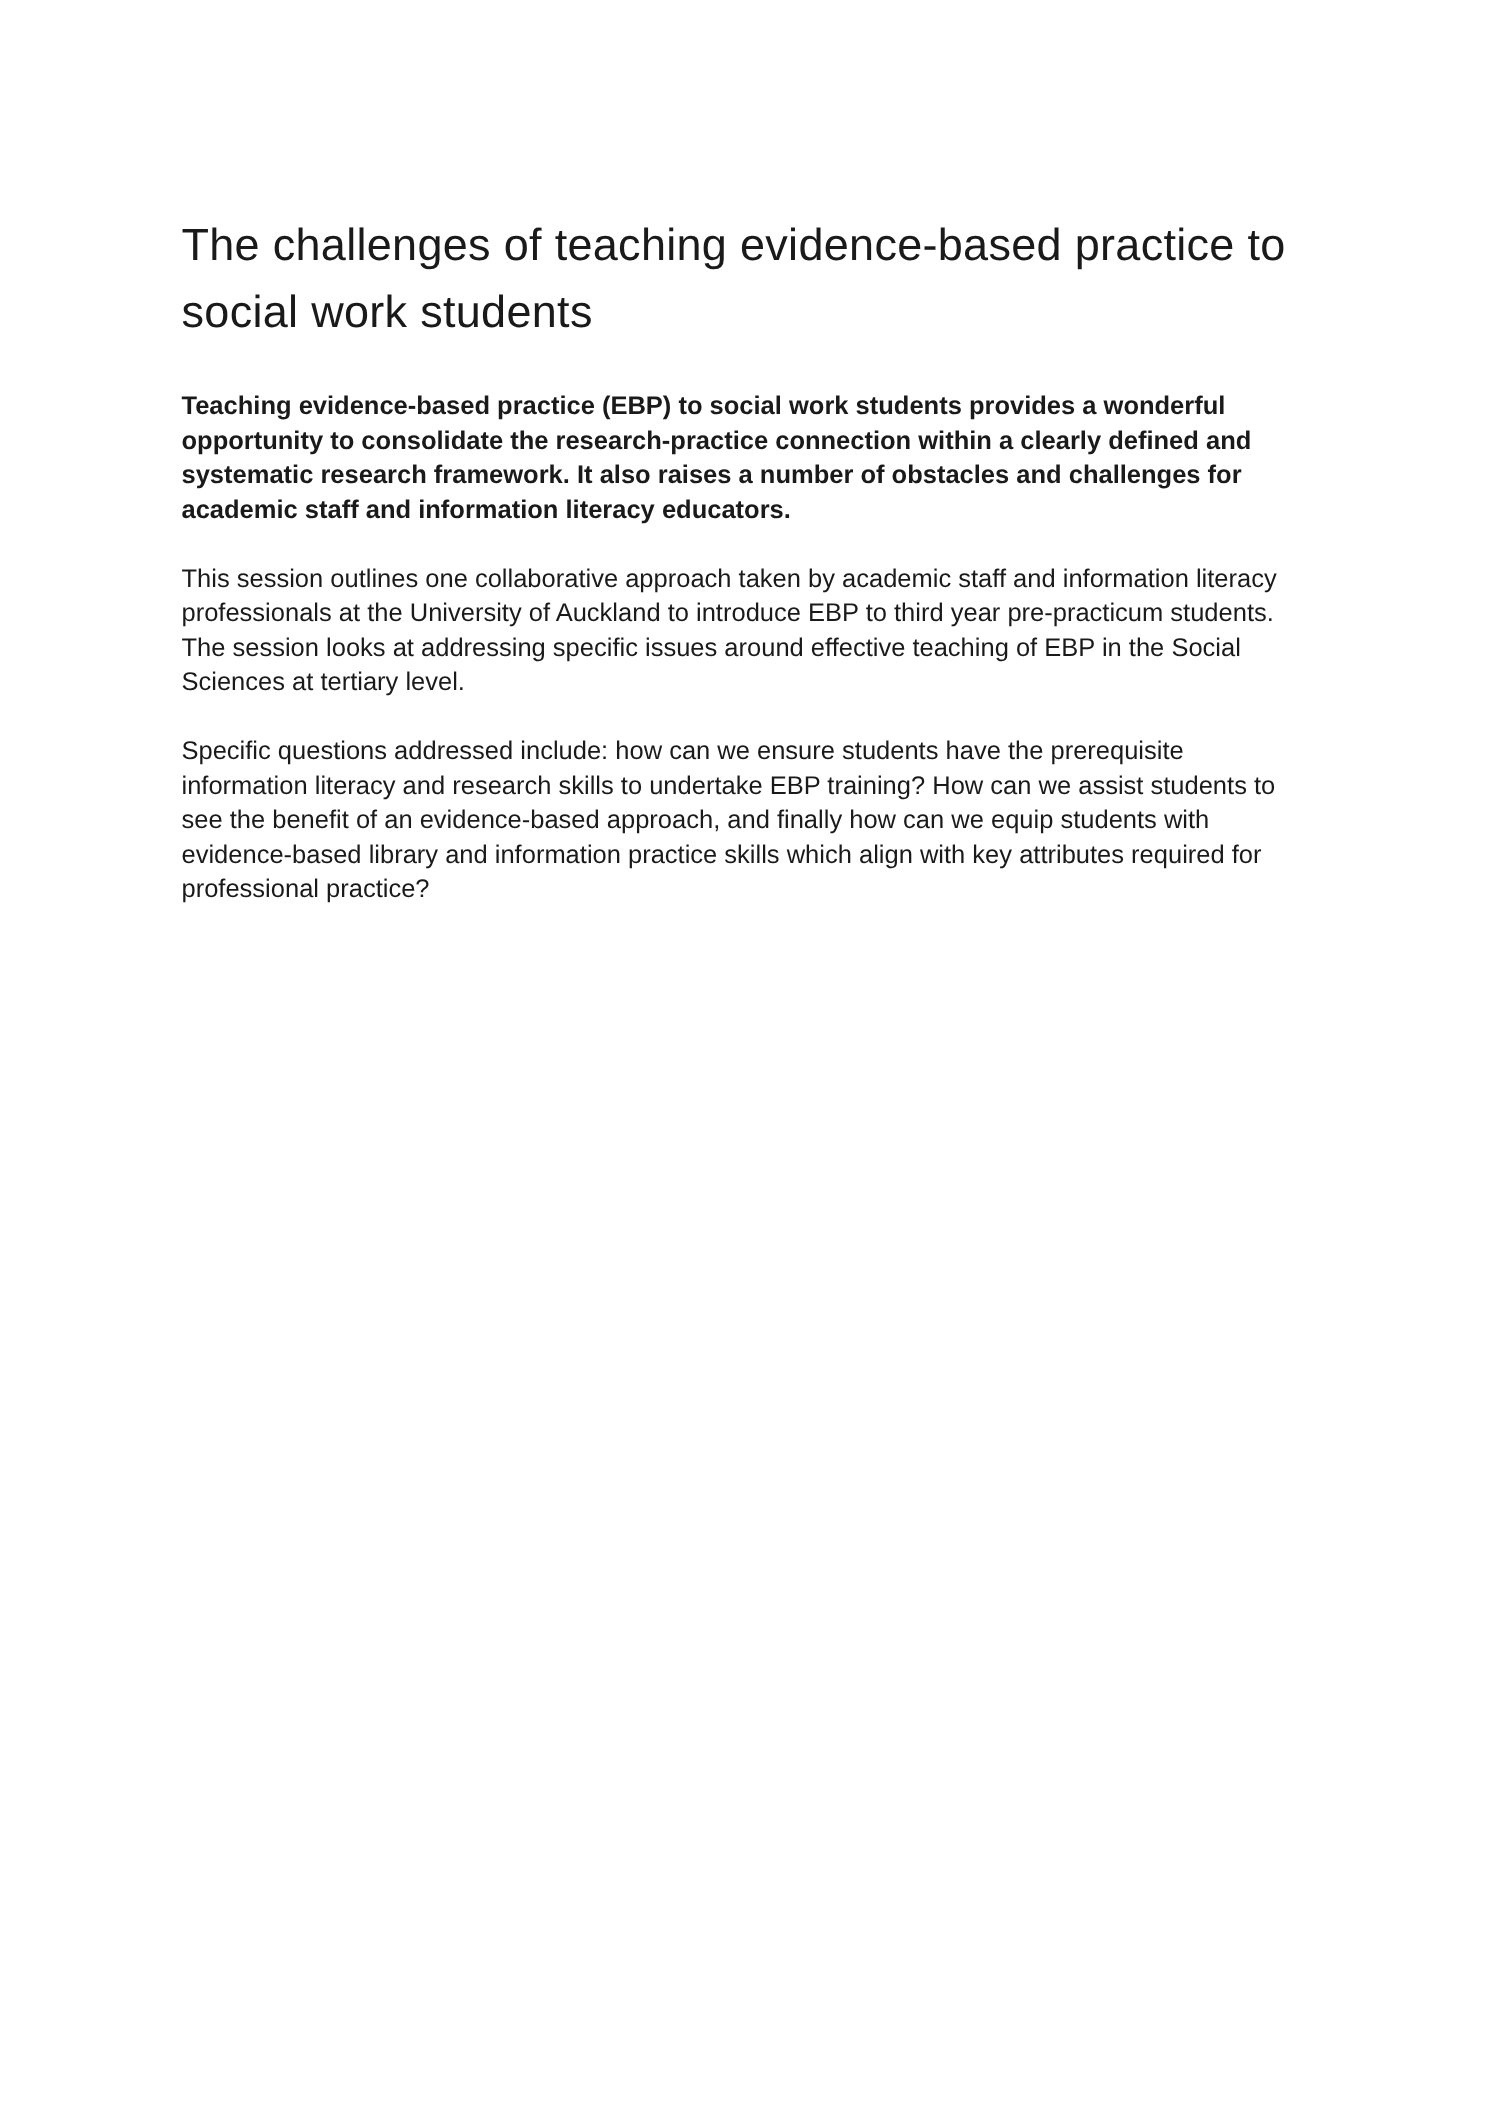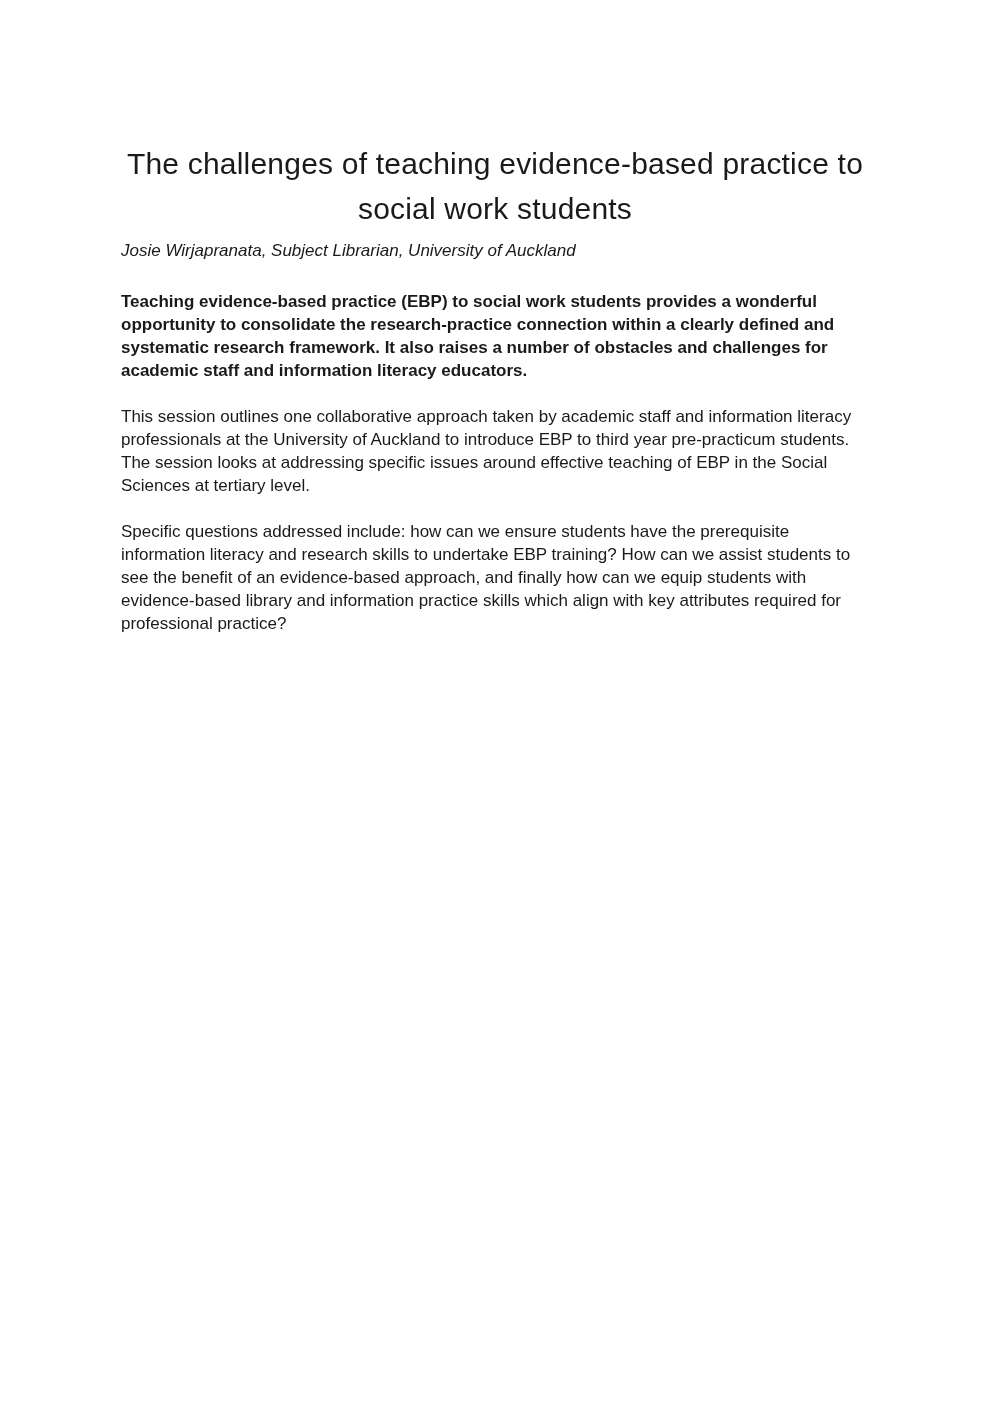--- a/index.html
+++ b/index.html
@@ -22,21 +22,20 @@
     top: 141px;
     width: 748px;
   }
   .doc-title {
     margin: 0;
     font-size: 30px;
     font-weight: 400;
     line-height: 45px;
     letter-spacing: 0.2px;
     color: #1a1a1a;
-    text-align: center;
   }
   .doc-byline {
     margin: 9px 0 0 0;
     font-size: 17px;
     font-style: italic;
     line-height: 22px;
     color: #1a1a1a;
   }
   .doc-paragraph {
     margin: 23px 0 0 0;
@@ -48,18 +47,17 @@
     margin-top: 28px;
     font-weight: bold;
   }
 </style>
 </head>
 <body>
 
 <div class="page">
   <div class="content">
     <h1 class="doc-title">The challenges of teaching evidence-based practice to social work students</h1>
-    <p class="doc-byline">Josie Wirjapranata, Subject Librarian, University of Auckland</p>
     <p class="doc-paragraph first">Teaching evidence-based practice (EBP) to social work students provides a wonderful opportunity to consolidate the research-practice connection within a clearly defined and systematic research framework. It also raises a number of obstacles and challenges for academic staff and information literacy educators.</p>
     <p class="doc-paragraph">This session outlines one collaborative approach taken by academic staff and information literacy professionals at the University of Auckland to introduce EBP to third year pre-practicum students. The session looks at addressing specific issues around effective teaching of EBP in the Social Sciences at tertiary level.</p>
     <p class="doc-paragraph">Specific questions addressed include: how can we ensure students have the prerequisite information literacy and research skills to undertake EBP training? How can we assist students to see the benefit of an evidence-based approach, and finally how can we equip students with evidence-based library and information practice skills which align with key attributes required for professional practice?</p>
   </div>
 </div>
 
 </body></html>

